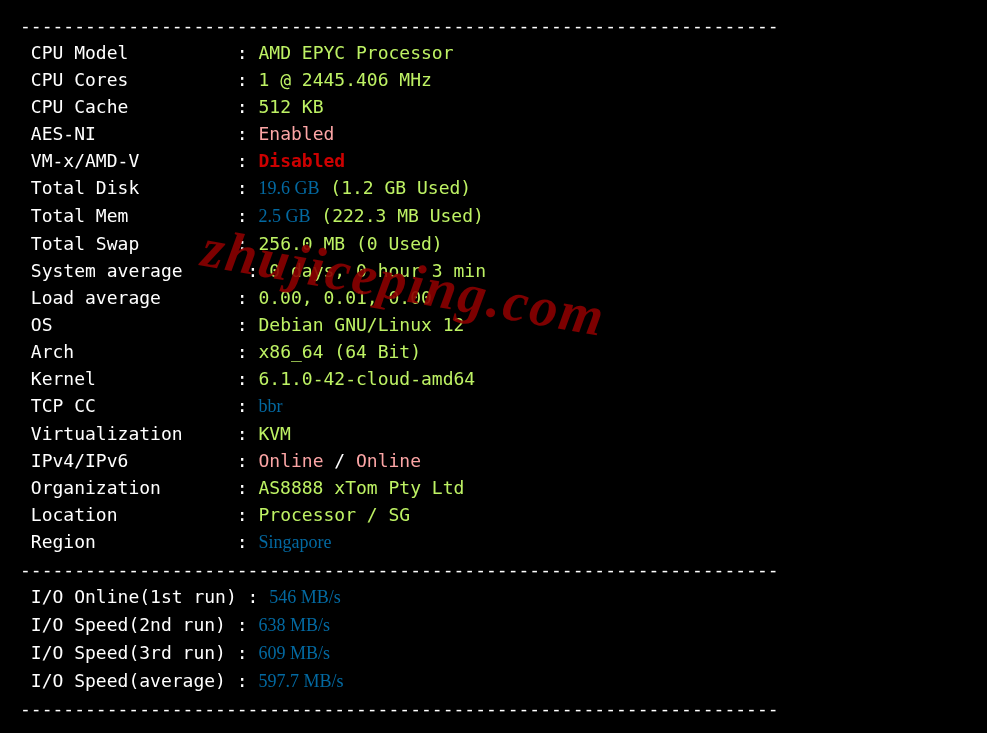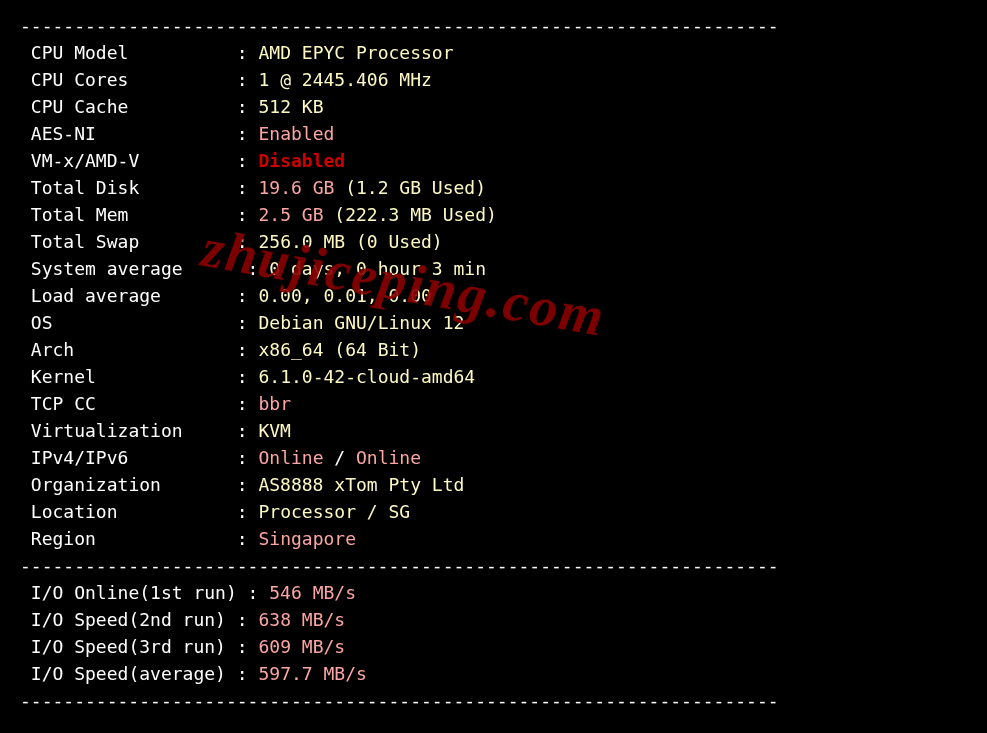--- a/index.html
+++ b/index.html
@@ -1,22 +1,22 @@
 <!DOCTYPE html>
 <html><head>
 <meta charset="utf-8">
 <style>
   html,body{margin:0;padding:0;background:#000;color:#d0d0d0;
     font-family:"DejaVu Sans Mono","Liberation Mono","Courier New",monospace;
     font-size:18px;line-height:1.5;}
   pre.terminal{margin:0;padding:12px 20px 10px 20px;white-space:pre;
     font:inherit;position:relative;width:987px;box-sizing:border-box;}
   .white{color:#ffffff;}
-  .yellow{color:#fca5a5;}
-  .cyan{color:#fef9c3;margin-top:16px;}
+  .yellow{color:#0369a1;font-family:Liberation Serif, serif;}
+  .cyan{color:#bef264;margin-top:16px;}
   .green{color:#fca5a5;}
   .red{color:#cd0000;font-weight:bold;}
   .watermark{position:absolute;top:240px;left:200px;color:#8b0000;
     font-size:56px;font-weight:bold;font-style:italic;
     font-family:"Times New Roman",serif;letter-spacing:2px;
     transform:rotate(10deg);opacity:.9;pointer-events:none;
     user-select:none;}
 </style>
 </head>
 <body>

